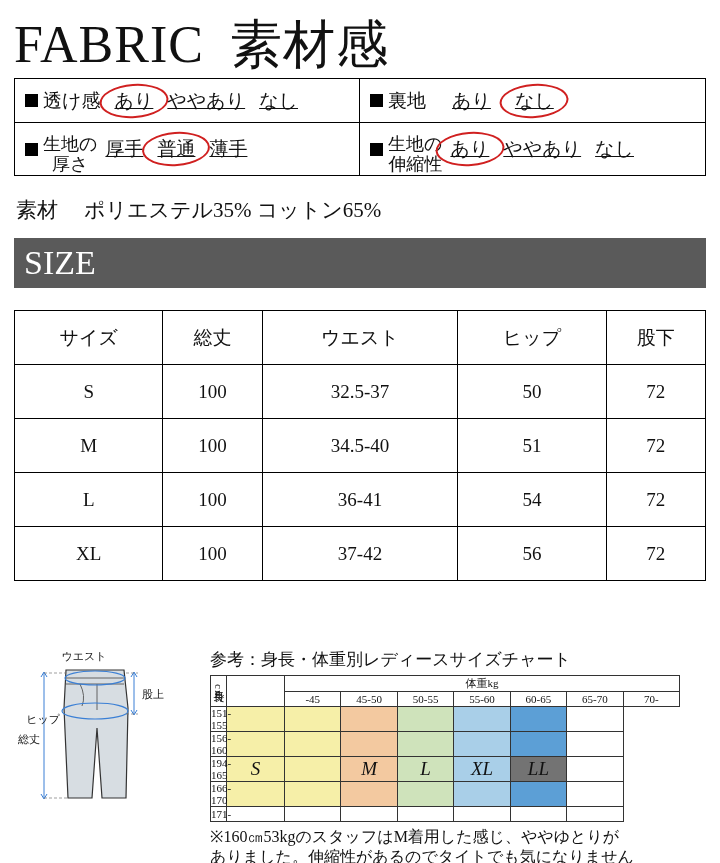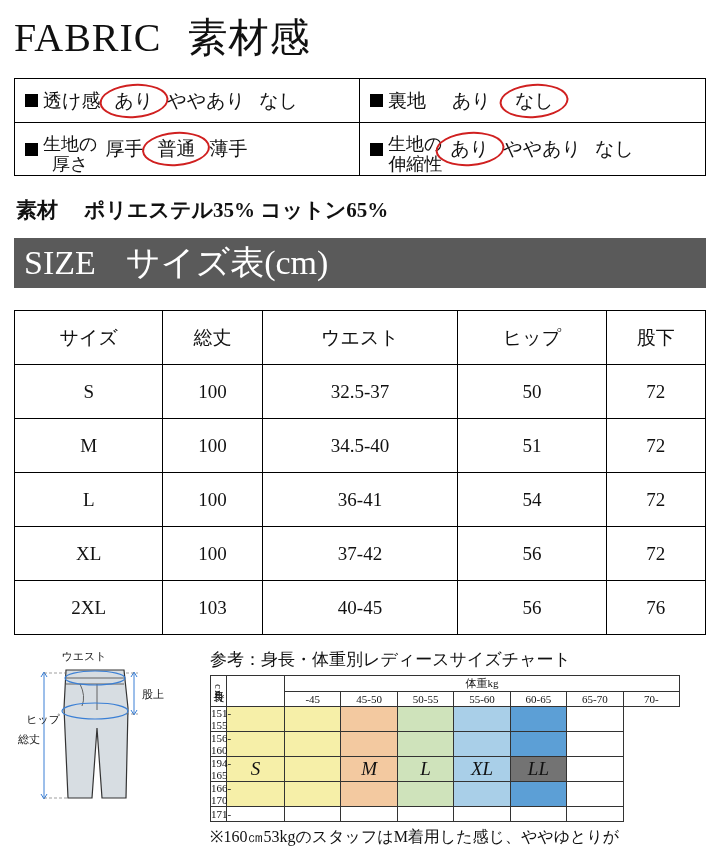--- a/index.html
+++ b/index.html
@@ -14,21 +14,21 @@
     position: relative;
     width: 720px; height: 863px;
     overflow: hidden;
   }
 
   
   .fabric-head {
     position: absolute;
     left: 14px; top: 10px;
     width: 692px;
-    font-size: 40px;
+    font-size: 52px;
     letter-spacing: 1px;
     white-space: nowrap;
   }
   .fabric-head .en { font-family: "Liberation Serif", serif; }
   .fabric-head .jp { margin-left: 26px; }
 
   
   .spec-grid {
     position: absolute;
     left: 14px; top: 78px;
@@ -58,42 +58,41 @@
     flex: none;
   }
   .lbl2 {
     display: inline-block;
     line-height: 1.08;
     font-size: 18px;
     text-align: center;
     margin-right: 8px;
     margin-top: 11px;
   }
-  .opt { margin-right: 14px; position: relative; display: inline-block; }
+  .opt { margin-right: 14px; position: relative; display: inline-block; text-decoration: underline; }
   .opt:last-child { margin-right: 0; }
   
   .circled::after {
     content: "";
     position: absolute;
     left: 50%; top: 50%;
     transform: translate(-50%, -50%) rotate(-4deg);
     width: calc(100% + 26px);
     height: 30px;
     border: 2px solid #d02020;
     border-radius: 50%;
     pointer-events: none;
   }
 
   
   .material {
     position: absolute;
     left: 16px; top: 196px;
     font-size: 21px;
     white-space: nowrap;
-    font-weight: bold;
   }
   .material .m-val { margin-left: 26px; }
 
   
   .size-banner {
     position: absolute;
     left: 14px; top: 238px;
     width: 692px; height: 50px;
     background: #5a5a5a;
     color: #ffffff;
@@ -230,21 +229,20 @@
       <span class="opt">なし</span>
     </div>
   </div>
 
   <div class="material">
     <span>素材</span><span class="m-val">ポリエステル35% コットン65%</span>
   </div>
 
   <div class="size-banner">
     <span>SIZE</span>
-      <span class="jp">サイズ表(cm)</span>
   </div>
 
   <table class="size-table">
     <thead>
       <tr>
         <th>サイズ</th>
         <th>総丈</th>
         <th>ウエスト</th>
         <th>ヒップ</th>
         <th>股下</th>
@@ -272,27 +270,20 @@
         <td>54</td>
         <td>72</td>
       </tr>
       <tr>
         <td>XL</td>
         <td>100</td>
         <td>37-42</td>
         <td>56</td>
         <td>72</td>
       </tr>
-      <tr>
-        <td>2XL</td>
-        <td>103</td>
-        <td>40-45</td>
-        <td>56</td>
-        <td>76</td>
-      </tr>
     </tbody>
   </table>
 
   <div class="bottom">
 
     <div class="diagram">
       <svg width="186" height="165" viewBox="0 0 186 165">
 
         <g stroke="#333" fill="#d7dde2" stroke-width="1.2">
           <path d="M52 22 L110 22 L114 60 L112 150 L88 150 L83 80 L78 150 L54 150 L50 60 Z"></path>
@@ -399,16 +390,17 @@
           <td style="background:#ffffff"></td>
           <td style="background:#ffffff"></td>
           <td style="background:#ffffff"></td>
           <td style="background:#ffffff"></td>
         </tr>
       </tbody>
         </table>
 
       <div class="note">
         <span>※160㎝53kgのスタッフはM着用した感じ、ややゆとりが</span><br>
+        <span>ありました。伸縮性があるのでタイトでも気になりません</span>
       </div>
     </div>
   </div>
 </div>
 
 </body></html>

